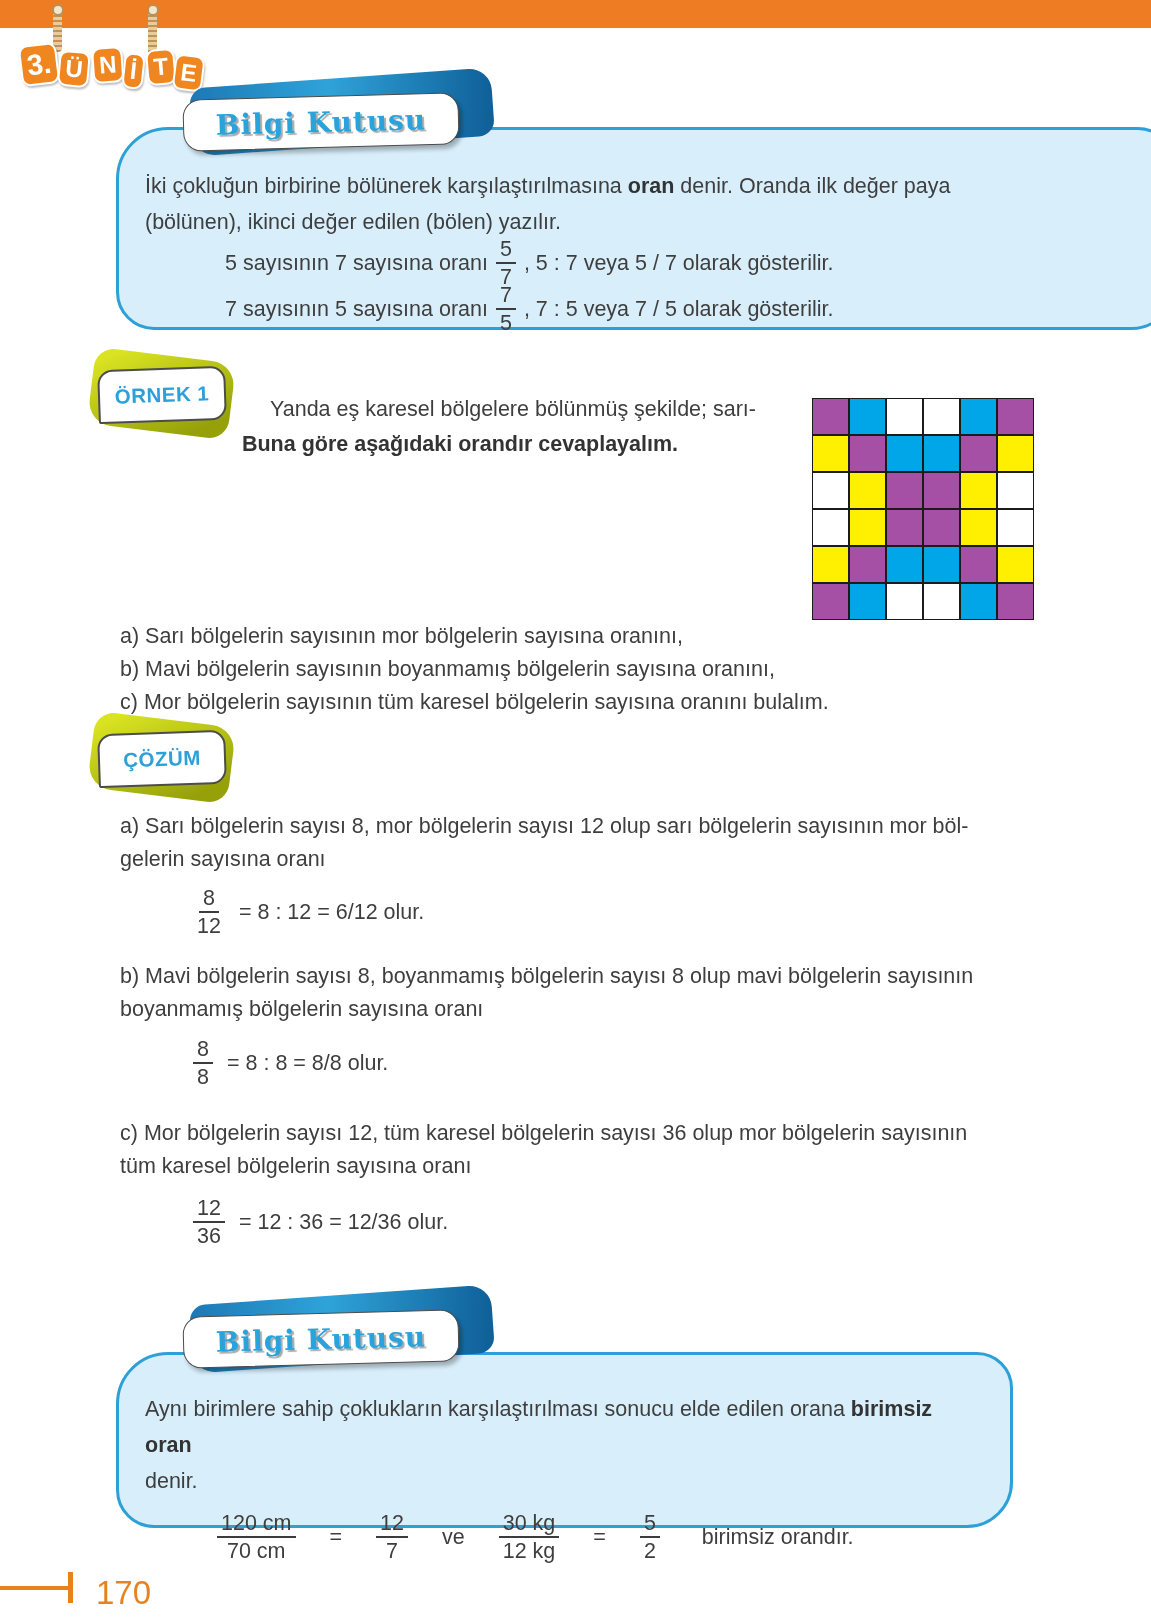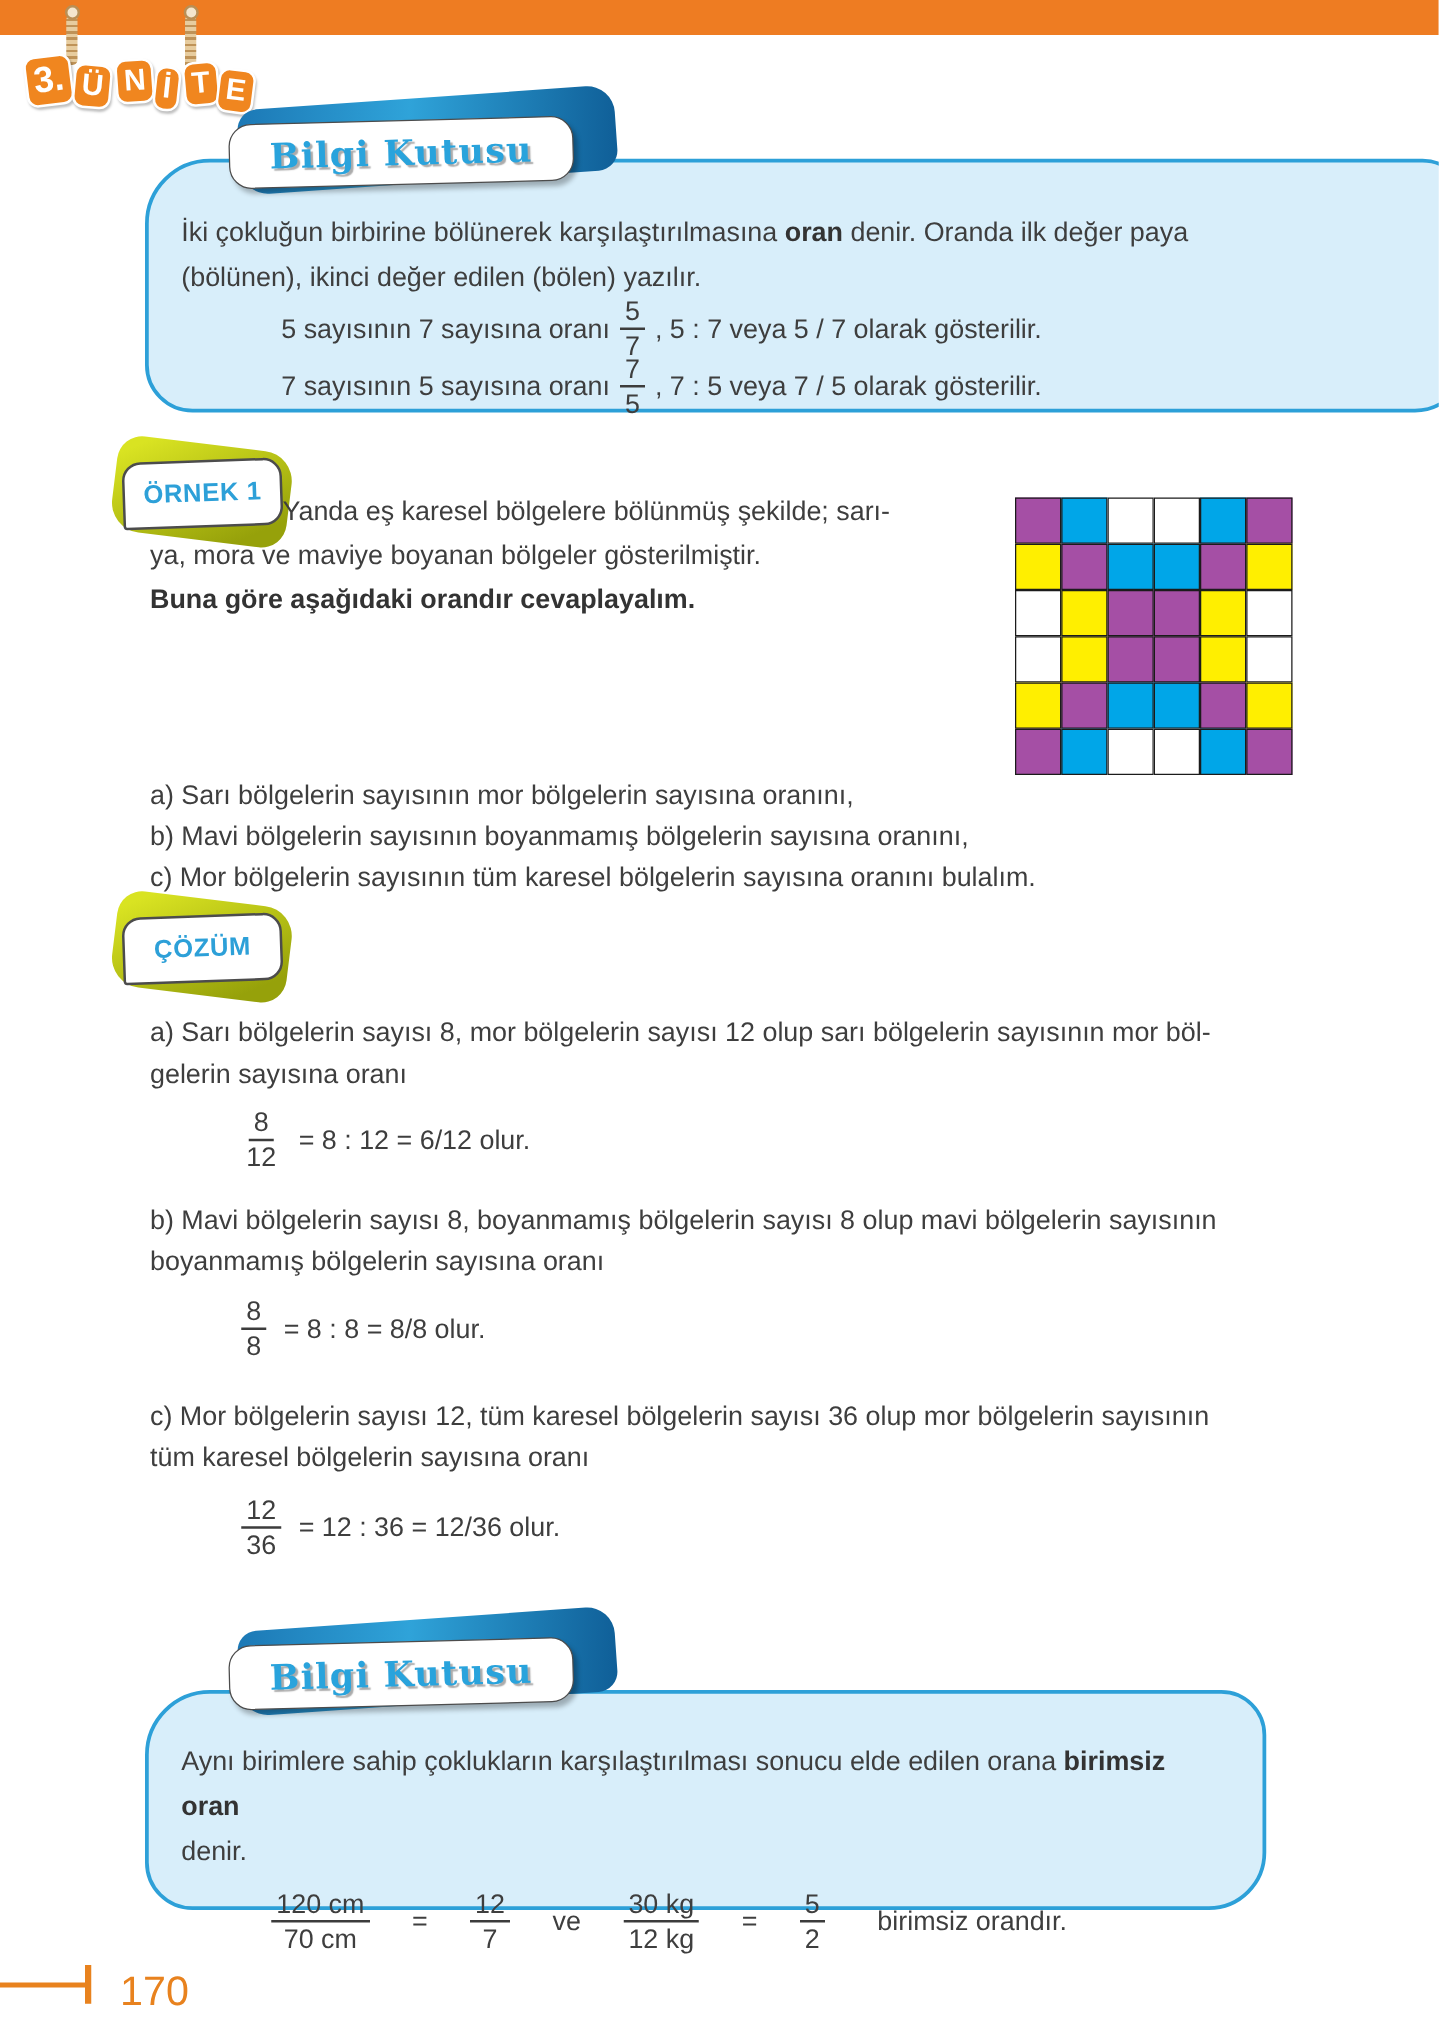--- a/index.html
+++ b/index.html
@@ -59,21 +59,21 @@
   .tag-ornek{left:98px;top:362px;}
   .tag-cozum{left:98px;top:726px;}
   .tag-back{position:absolute;left:-7px;top:-7px;right:-2px;bottom:-8px;
     background:linear-gradient(150deg,#d9e322 10%,#96a10a 85%);
     border-radius:20px 24px 20px 24px;transform:rotate(7deg);}
   .tag-front{position:absolute;left:0;top:6px;right:4px;bottom:2px;background:#ffffff;
     border:2px solid #4c4c4c;border-radius:15px 15px 15px 3px;transform:rotate(-2deg);
     display:flex;align-items:center;justify-content:center;}
   .tag-label{color:#2da0d8;font-weight:bold;font-size:20.5px;letter-spacing:.5px;}
   
-  .example-text{position:absolute;left:120px;top:392px;width:680px;line-height:35px;}
+  .example-text{position:absolute;left:120px;top:392px;width:680px;line-height:35px;text-align:center;}
   .example-text .l1{text-indent:106px;}
   .example-text .l3{font-weight:bold;color:#333;}
   .questions{position:absolute;left:120px;top:620px;width:900px;line-height:33px;}
   
   .grid{position:absolute;left:812px;top:398px;display:grid;
     grid-template-columns:repeat(6,37px);grid-auto-rows:37px;}
   .grid-cell{border:1px solid #1b1b1b;box-sizing:border-box;}
   
   .sol-par{position:absolute;left:120px;width:925px;line-height:33px;}
   #sol-a{top:810px;} #sol-b{top:960px;} #sol-c{top:1117px;}
@@ -139,21 +139,20 @@
 
 <div class="tag tag-ornek">
   <div class="tag-back"></div>
   <div class="tag-front">
     <span class="tag-label">ÖRNEK 1</span>
   </div>
 </div>
 
 <div class="example-text">
   <div class="l1">Yanda eş karesel bölgelere bölünmüş şekilde; sarı-</div>
-  <div class="l2">ya, mora ve maviye boyanan bölgeler gösterilmiştir.</div>
   <div class="l3">Buna göre aşağıdaki orandır cevaplayalım.</div>
 </div>
 
 <div class="grid">
     <div class="grid-cell" style="background: rgb(165, 79, 165);"></div>
     <div class="grid-cell" style="background: rgb(0, 166, 232);"></div>
     <div class="grid-cell" style="background: rgb(255, 255, 255);"></div>
     <div class="grid-cell" style="background: rgb(255, 255, 255);"></div>
     <div class="grid-cell" style="background: rgb(0, 166, 232);"></div>
     <div class="grid-cell" style="background: rgb(165, 79, 165);"></div>

